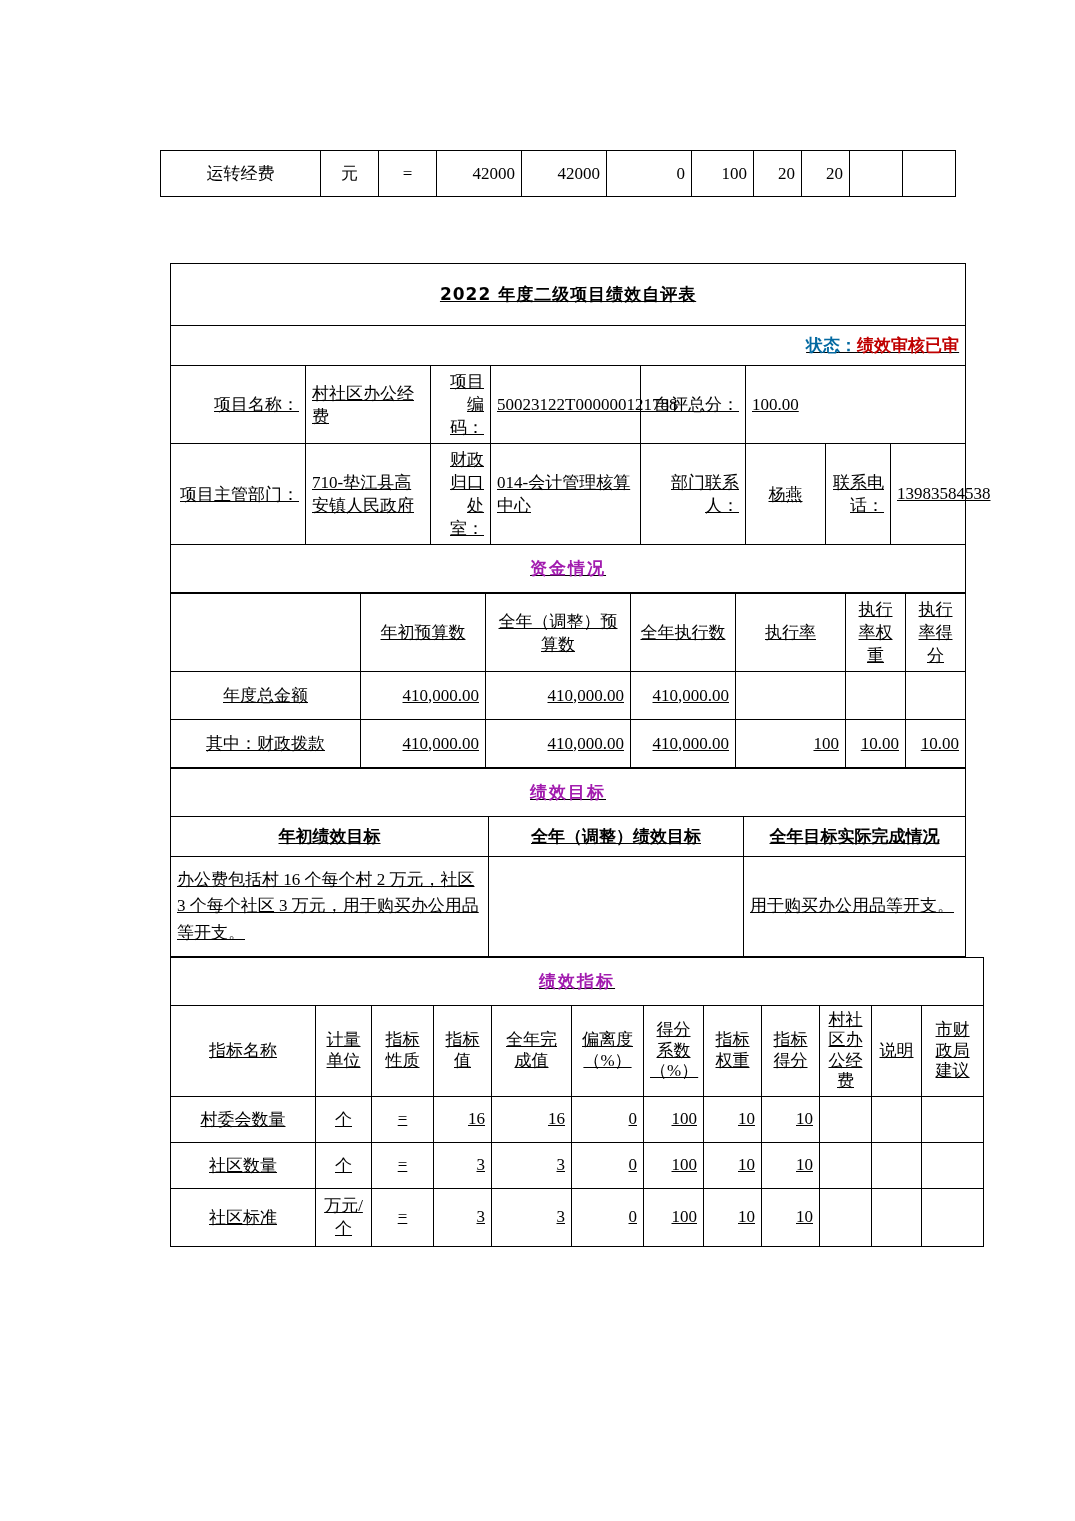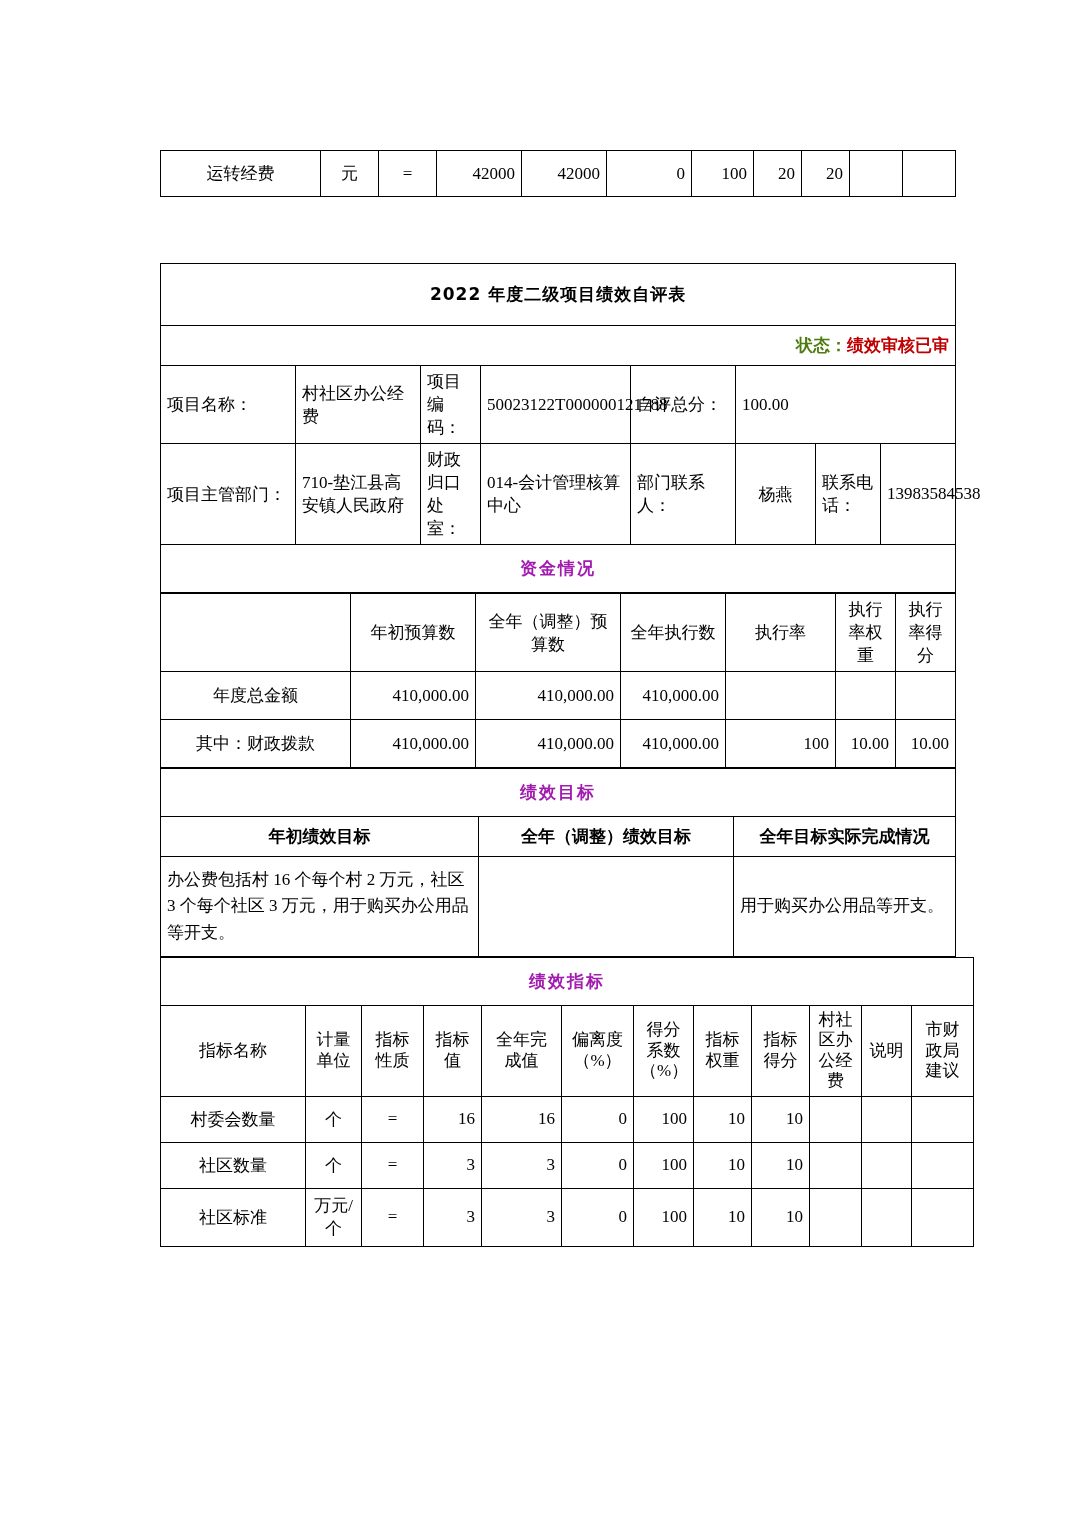--- a/index.html
+++ b/index.html
@@ -36,23 +36,24 @@
     font-size: 17px;
     padding: 2px 6px;
     box-sizing: border-box;
   }
   .c-center { text-align: center; }
   .c-right { text-align: right; }
 
   
   .main-wrap {
     position: absolute;
-    left: 160px;
+    left: 170px;
     top: 263px;
     width: 795px;
+    text-decoration: underline;
   }
   table.main {
     width: 795px;
     border-collapse: collapse;
     table-layout: fixed;
     border: 1px solid #000000;
   }
   table.main td {
     border: 1px solid #000000;
     font-size: 17px;
@@ -67,40 +68,40 @@
     text-align: center;
     height: 62px;
     letter-spacing: 1px;
   }
   .status-cell {
     text-align: right;
     height: 40px;
     padding-right: 12px;
   }
   .status-label {
-    color: #4d7c0f;
+    color: #0369a1;
     font-weight: bold;
     font-size: 17px;
   }
   .status-value {
     color: #c00000;
     font-weight: bold;
     font-size: 17px;
   }
   .section-head {
     text-align: center;
     font-family: "DejaVu Sans", "Liberation Sans", sans-serif;
     font-size: 23px;
     font-weight: bold;
     color: #a21caf;
     height: 48px;
     letter-spacing: 2px;
   }
   .lbl {
-    text-align: left;
+    text-align: right;
     font-size: 17px;
   }
   .hdr {
     text-align: center;
     font-size: 16px;
     font-weight: normal;
   }
   .small {
     font-size: 16px;
   }

